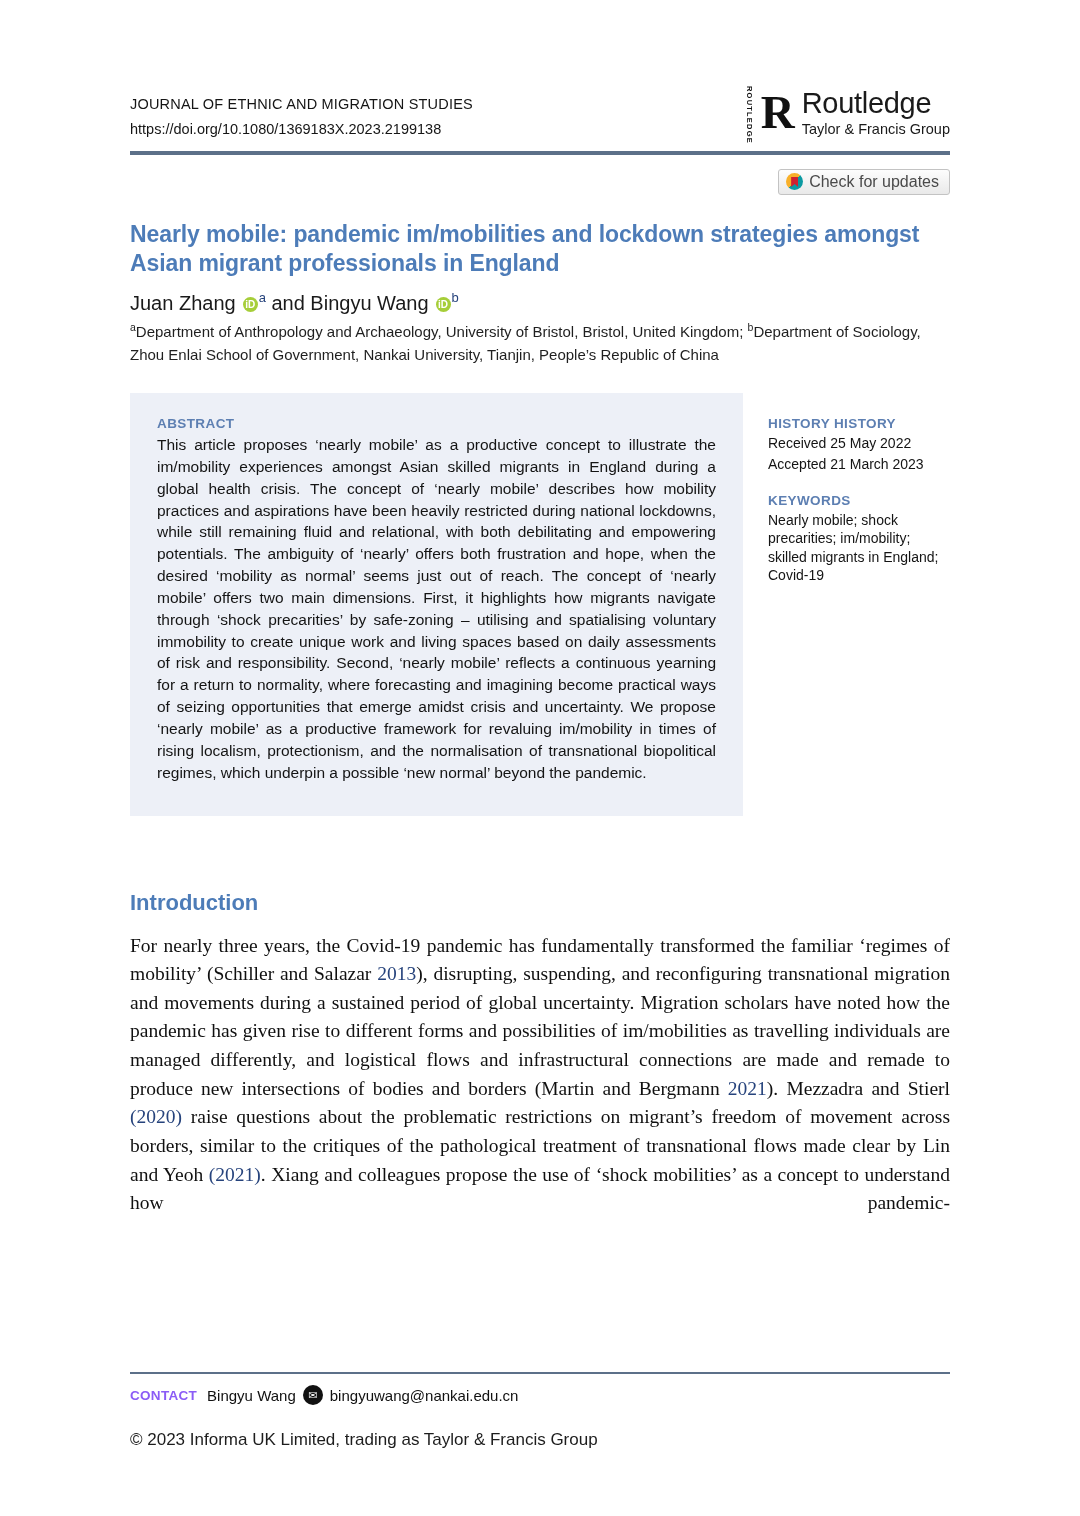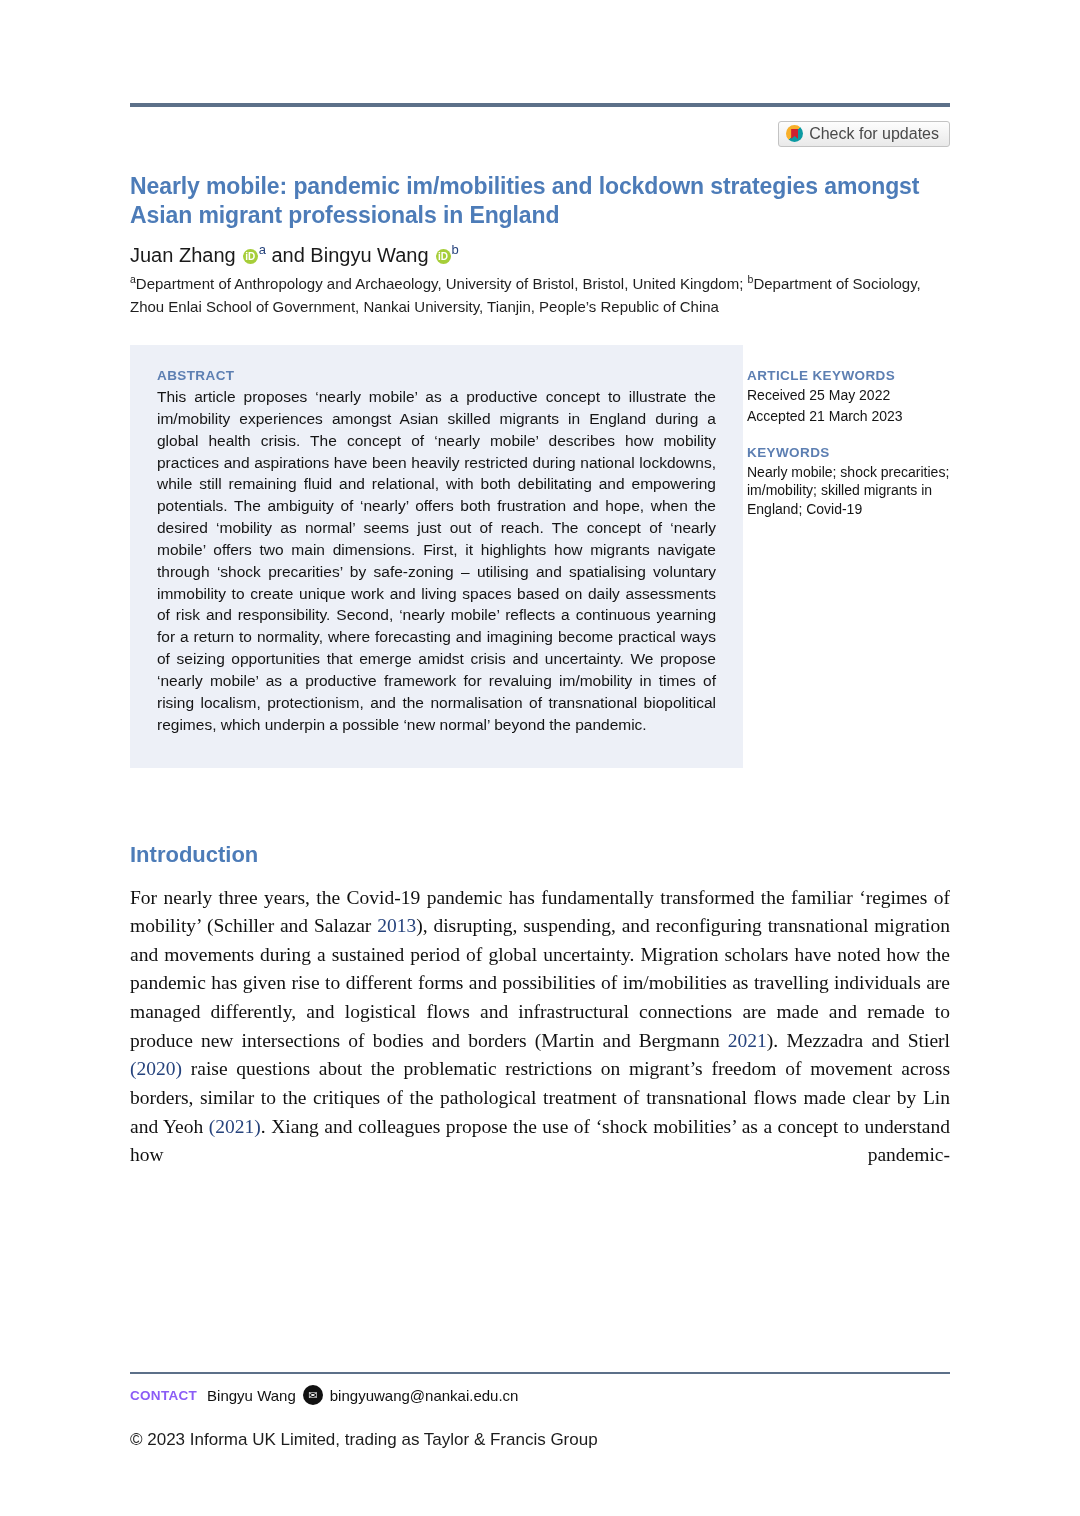--- a/index.html
+++ b/index.html
@@ -67,21 +67,21 @@
     background: #a6ce39; color: #ffffff; font-size: 10px; font-weight: bold;
     text-align: center; line-height: 15px; margin-left: 7px; margin-right: 1px;
     vertical-align: 2px;
   }
   .author-sup { font-size: 13px; color: #26437c; vertical-align: super; line-height: 0; }
 
   .affiliations { margin-top: 6px; font-size: 15px; line-height: 1.52; color: #1f1f1f; }
   .aff-sup { font-size: 10.5px; vertical-align: super; line-height: 0; }
 
   
-  .abstract-section { margin-top: 26px; display: flex; gap: 4px; }
+  .abstract-section { margin-top: 26px; display: flex; gap: 25px; }
   .abstract-box {
     width: 613px; flex: 0 0 613px;
     background: #edf0f7;
     padding: 23px 27px 32px 27px;
   }
   .panel-heading {
     font-size: 13.5px; font-weight: bold; color: #5d7fb2; letter-spacing: 0.4px;
   }
   .abstract-text {
     margin-top: 3px;
@@ -117,20 +117,34 @@
     margin: 0 7px;
   }
   .copyright-line { margin-top: 25px; font-size: 17px; color: #1d1d1d; }
 </style>
 </head>
 <body>
 
 <div class="page">
   <div class="content">
 
+    <div class="header-row">
+      <div class="journal-meta">
+        <div class="journal-name">JOURNAL OF ETHNIC AND MIGRATION STUDIES</div>
+        <div class="journal-doi">https://doi.org/10.1080/1369183X.2023.2199138</div>
+      </div>
+      <div class="logo">
+        <div class="logo-vertical">ROUTLEDGE</div>
+        <div class="logo-mark">R</div>
+        <div class="logo-words">
+          <div class="logo-name">Routledge</div>
+          <div class="logo-group">Taylor &amp; Francis Group</div>
+        </div>
+      </div>
+    </div>
 
     <div class="header-rule"></div>
 
     <div class="badge-row">
       <div class="update-badge">
         <span class="crossmark-circle">
           <span class="crossmark-book"></span>
         </span>
         <span>Check for updates</span>
       </div>
@@ -145,21 +159,21 @@
     <div class="affiliations">
       <sup class="aff-sup">a</sup><span>Department of Anthropology and Archaeology, University of Bristol, Bristol, United Kingdom; </span><sup class="aff-sup">b</sup><span>Department of Sociology, Zhou Enlai School of Government, Nankai University, Tianjin, People’s Republic of China</span>
     </div>
 
     <div class="abstract-section">
       <div class="abstract-box">
         <div class="panel-heading">ABSTRACT</div>
         <div class="abstract-text">This article proposes ‘nearly mobile’ as a productive concept to illustrate the im/mobility experiences amongst Asian skilled migrants in England during a global health crisis. The concept of ‘nearly mobile’ describes how mobility practices and aspirations have been heavily restricted during national lockdowns, while still remaining fluid and relational, with both debilitating and empowering potentials. The ambiguity of ‘nearly’ offers both frustration and hope, when the desired ‘mobility as normal’ seems just out of reach. The concept of ‘nearly mobile’ offers two main dimensions. First, it highlights how migrants navigate through ‘shock precarities’ by safe-zoning – utilising and spatialising voluntary immobility to create unique work and living spaces based on daily assessments of risk and responsibility. Second, ‘nearly mobile’ reflects a continuous yearning for a return to normality, where forecasting and imagining become practical ways of seizing opportunities that emerge amidst crisis and uncertainty. We propose ‘nearly mobile’ as a productive framework for revaluing im/mobility in times of rising localism, protectionism, and the normalisation of transnational biopolitical regimes, which underpin a possible ‘new normal’ beyond the pandemic.</div>
       </div>
       <div class="side-col">
-        <div class="panel-heading">ARTICLE KEYWORDS</div>
+        <div class="panel-heading">HISTORY HISTORY</div>
         <div class="side-text">Received 25 May 2022</div>
         <div class="side-text">Accepted 21 March 2023</div>
         <div class="keywords-block">
           <div class="panel-heading">KEYWORDS</div>
           <div class="side-text">Nearly mobile; shock precarities; im/mobility; skilled migrants in England; Covid-19</div>
         </div>
       </div>
     </div>
 
     <h2 class="section-heading">Introduction</h2>

